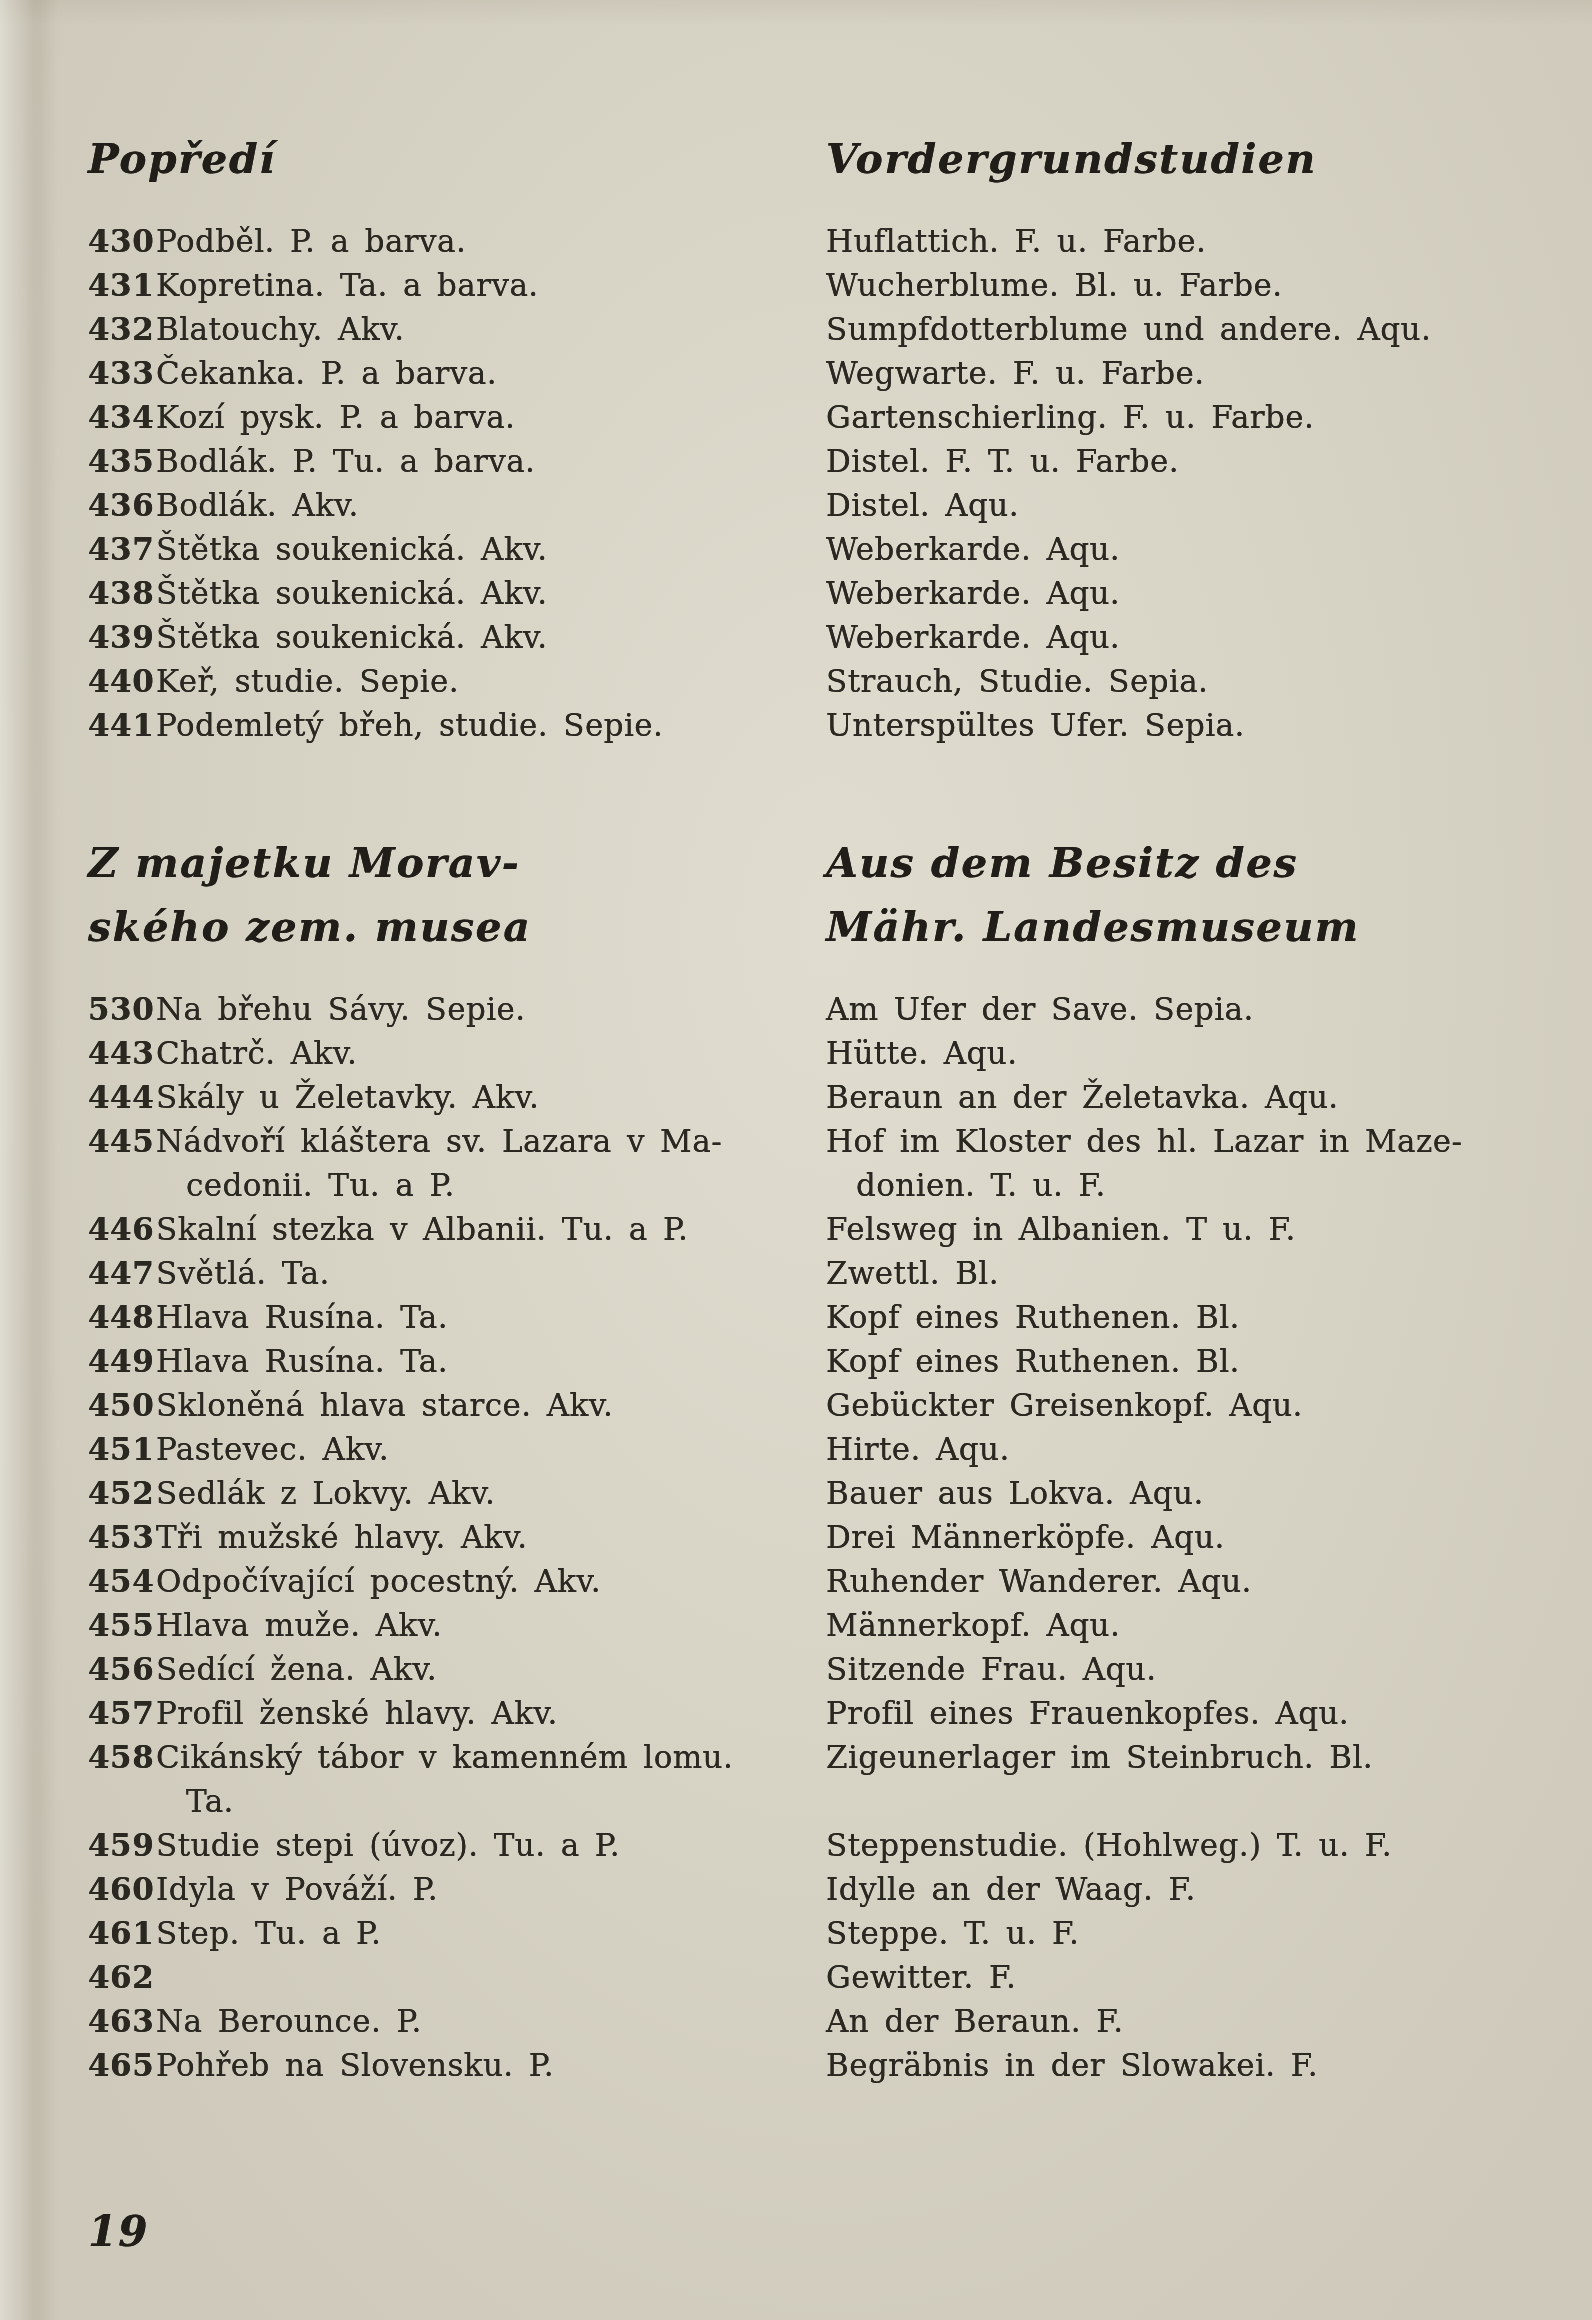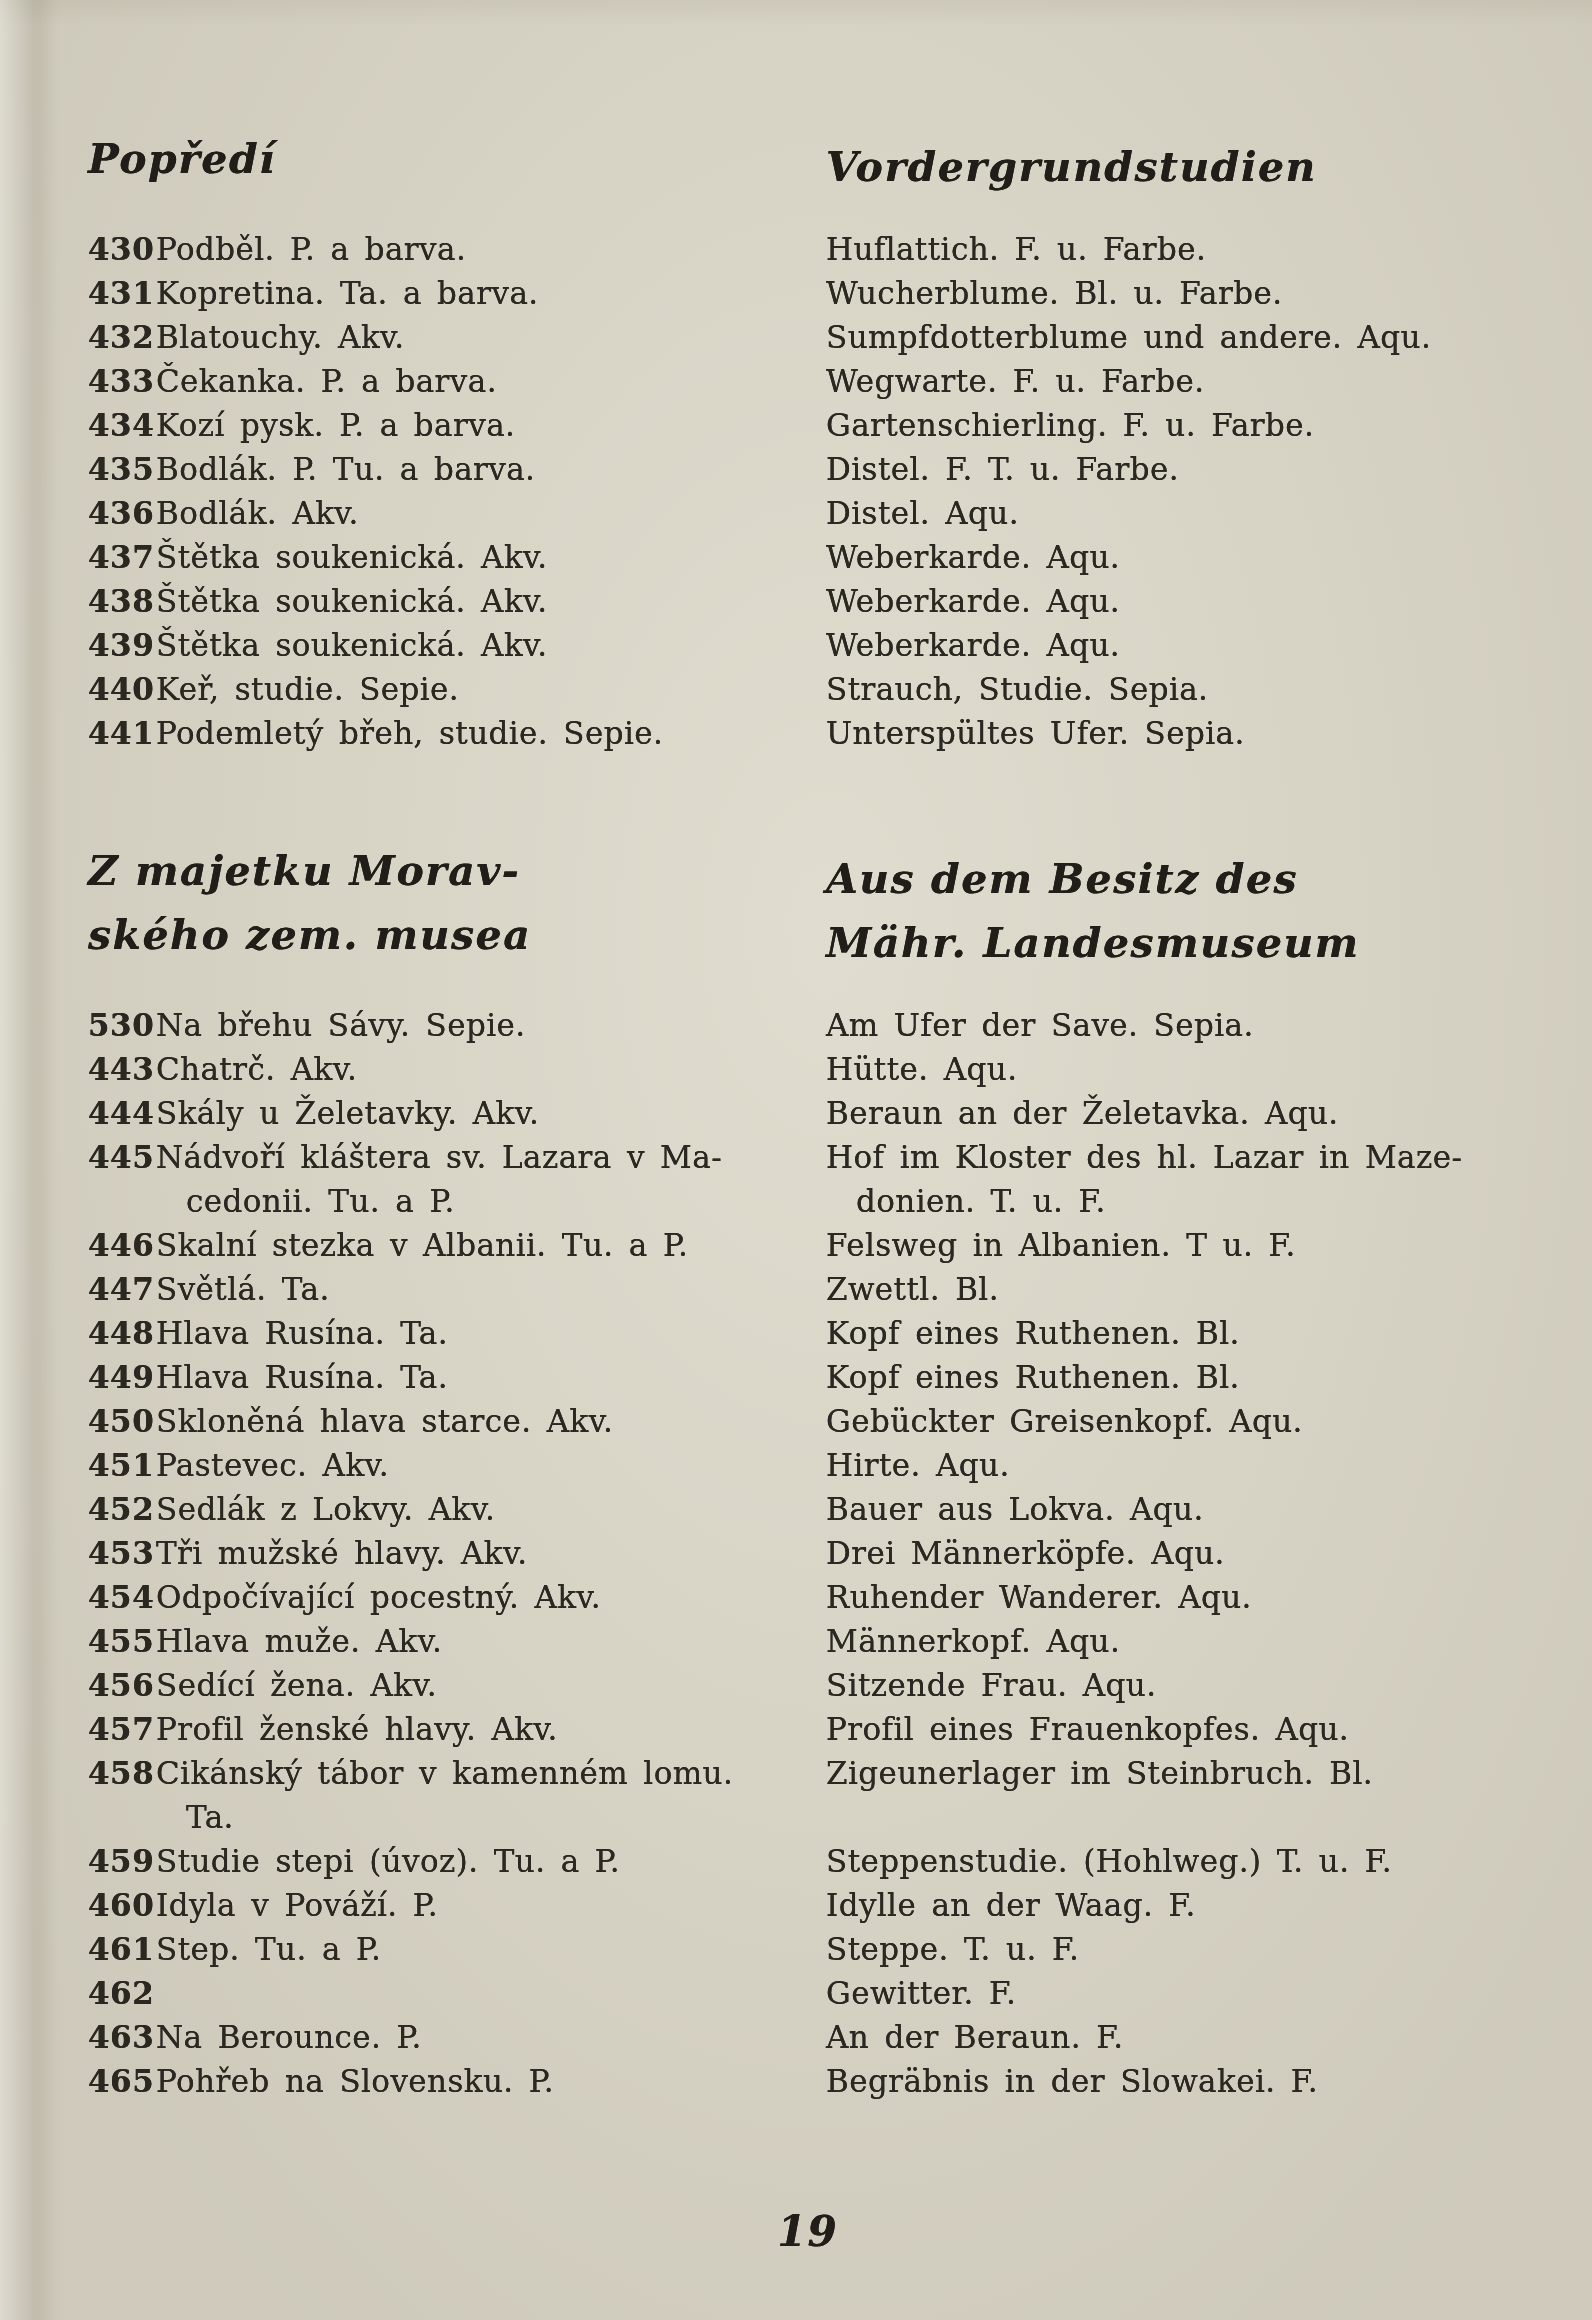--- a/index.html
+++ b/index.html
@@ -27,41 +27,40 @@
   .section-headings{display:flex;align-items:flex-start;margin-bottom:28px;}
   .heading{
     font-weight:700;font-style:italic;
     font-size:41px;line-height:64px;
     letter-spacing:1.5px;
     color:#211e19;
     white-space:pre-line;
     text-shadow:0 0 0.5px #211e19;
   }
   .heading-cs{width:738px;padding-right:30px;box-sizing:border-box;}
-  .heading-de{flex:1;margin-top:8px;}
+  .heading-de{flex:1;}
   .entry-row{display:flex;align-items:flex-start;}
   .entry-left{width:738px;display:flex;box-sizing:border-box;padding-right:36px;}
   .entry-number{
     width:68px;flex:0 0 68px;
     font-weight:700;
     font-size:31px;line-height:44px;
     letter-spacing:0.5px;
     text-shadow:0 0 0.4px #2b2822;
   }
   .entry-text{
     font-size:31px;line-height:44px;
     letter-spacing:0.4px;word-spacing:5px;
     white-space:pre-line;
     text-shadow:0 0 0.4px #2b2822;
   }
   .entry-text-cs{flex:1;padding-left:30px;text-indent:-30px;box-sizing:border-box;}
   .entry-text-de{flex:1;padding-left:30px;text-indent:-30px;box-sizing:border-box;}
   .page-number{
     position:absolute;left:88px;width:1439px;top:2207px;
-    text-align:center;
     font-weight:700;font-style:italic;
     font-size:42px;color:#211e19;
     letter-spacing:1px;
     text-shadow:0 0 0.5px #211e19;
   }
 </style>
 </head>
 <body>
 
 <div class="page">

